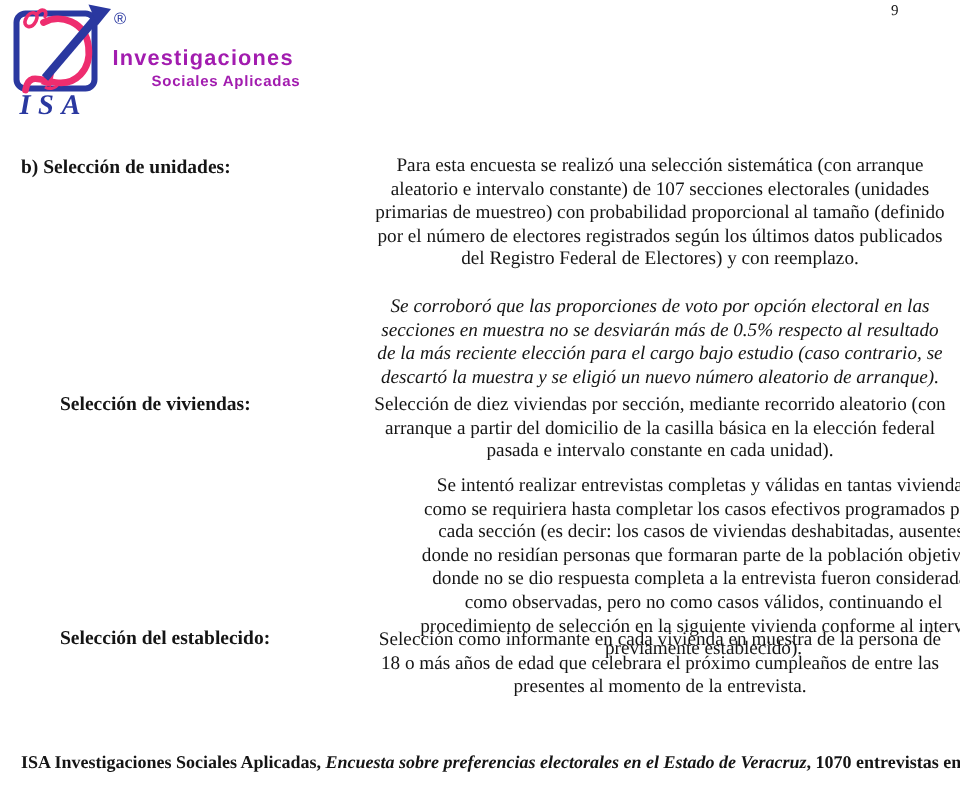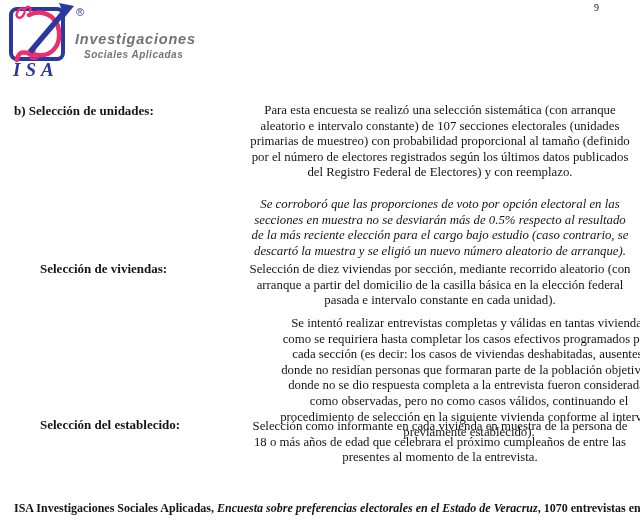--- a/index.html
+++ b/index.html
@@ -7,23 +7,23 @@
     position:relative;
     width:640px; height:526px;
     margin:0 auto;
     background:#ffffff;
     font-family:"Liberation Serif", serif;
     color:#151515;
     overflow:hidden;
   }
   
   .logo-svg { position:absolute; left:6px; top:0px; }
-  .brand { position:absolute; left:75px; top:31px; color:#737373; font-family:"Liberation Sans", sans-serif;font-style:italic; }
+  .brand { position:absolute; left:75px; top:31px; color:#a21caf; font-family:"Liberation Sans", sans-serif; }
   .brand1 { font-size:14.5px; font-weight:bold; letter-spacing:0.8px; }
-  .brand2 { font-size:10px; font-weight:bold; letter-spacing:0.5px; margin-left:9px; margin-top:2px; }
+  .brand2 { font-size:10px; font-weight:bold; letter-spacing:0.5px; margin-left:26px; margin-top:2px; }
   .pagenum { position:absolute; left:594px; top:2px; font-size:10px; }
   
   .sec-heading { position:absolute; font-size:13px; font-weight:bold; white-space:nowrap; }
   .h1 { left:14px; top:103px; }
   .h2 { left:40px; top:261px; }
   .h3 { left:40px; top:417px; }
   
   .para {
     position:absolute; left:248px; width:384px;
     font-size:12.8px; line-height:15.6px; text-align:center;

